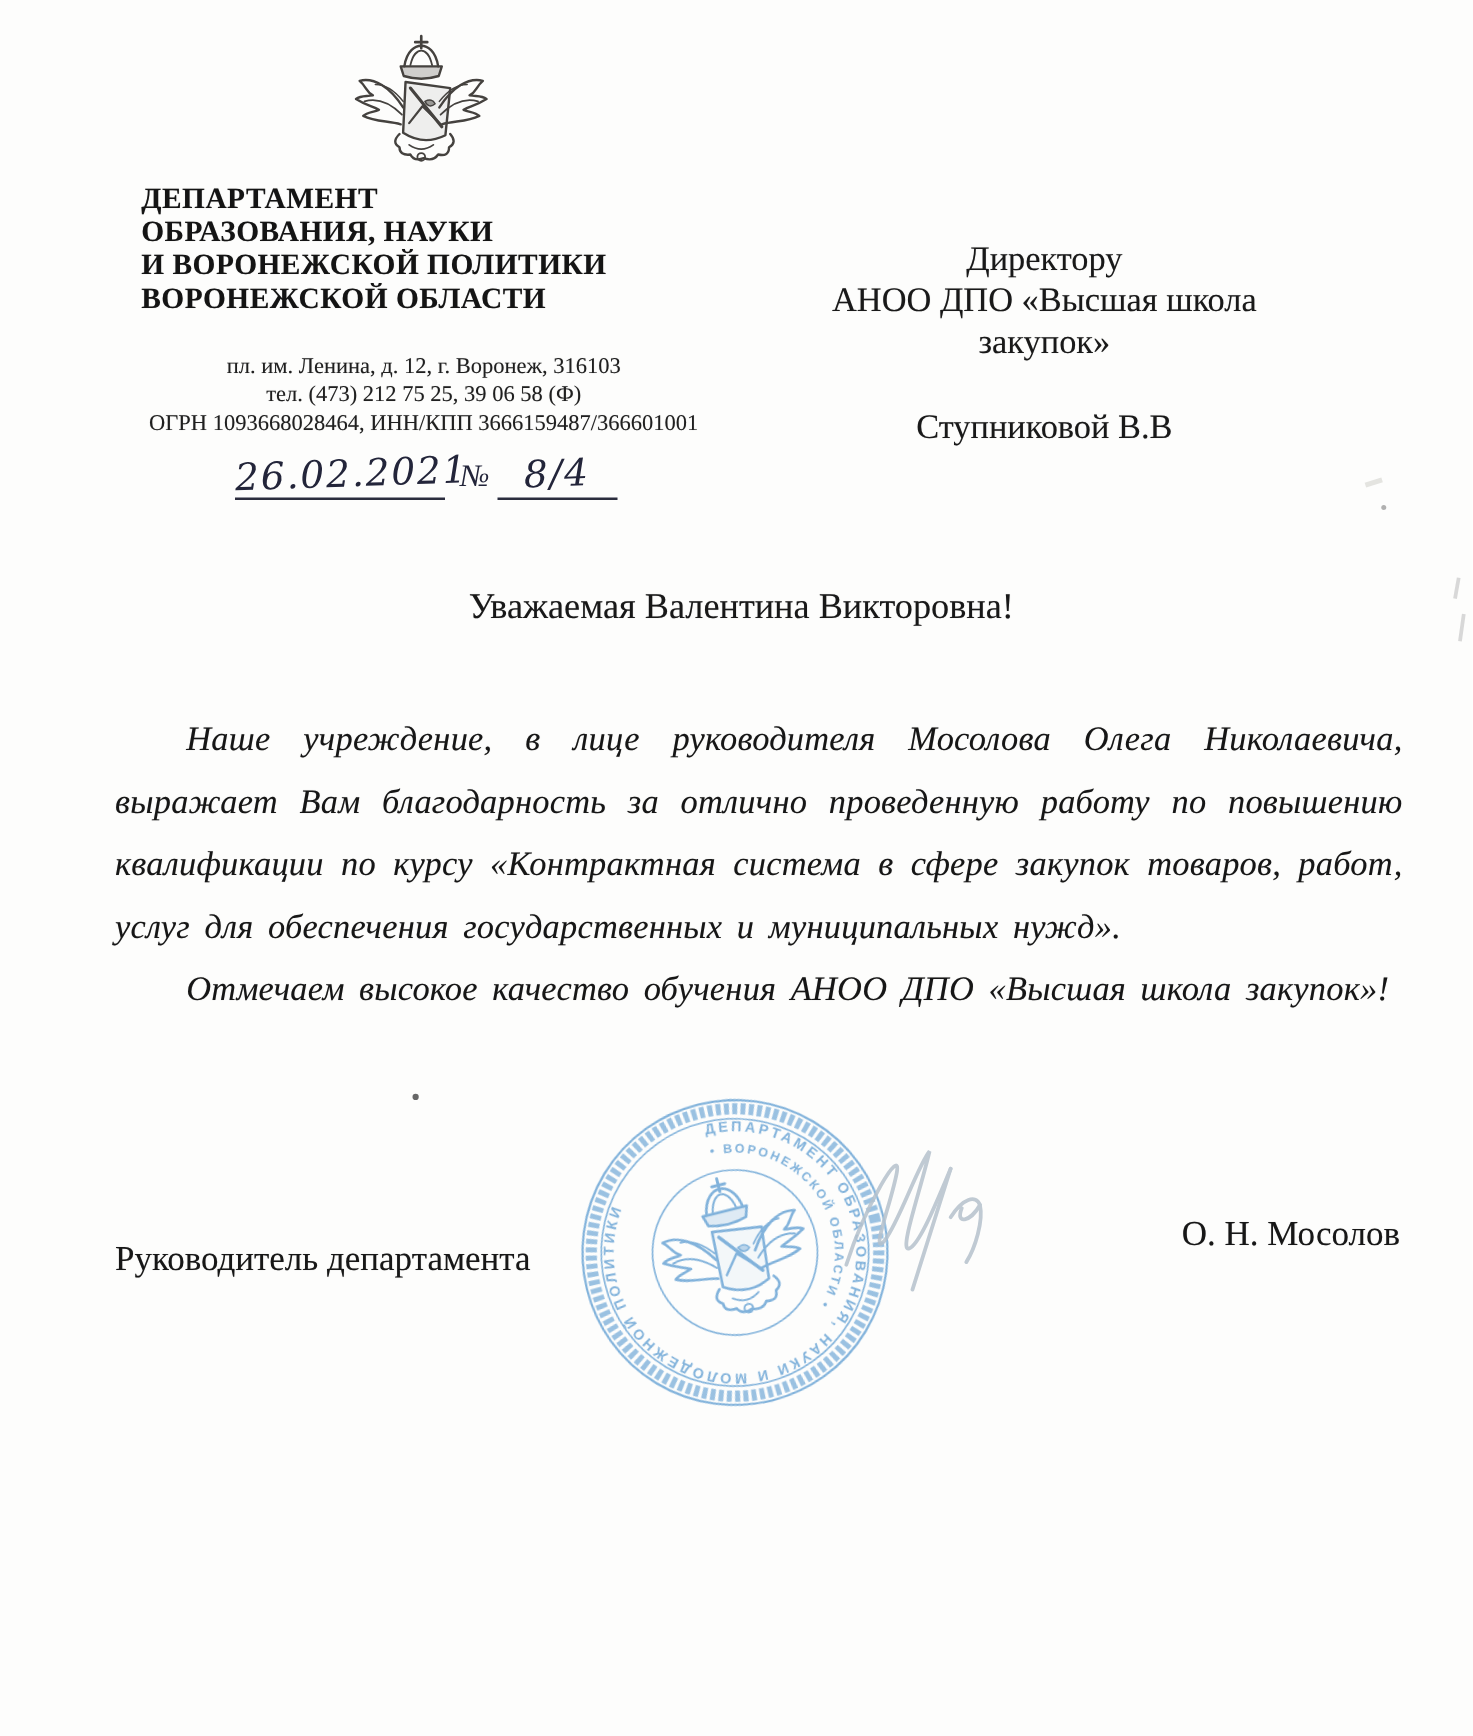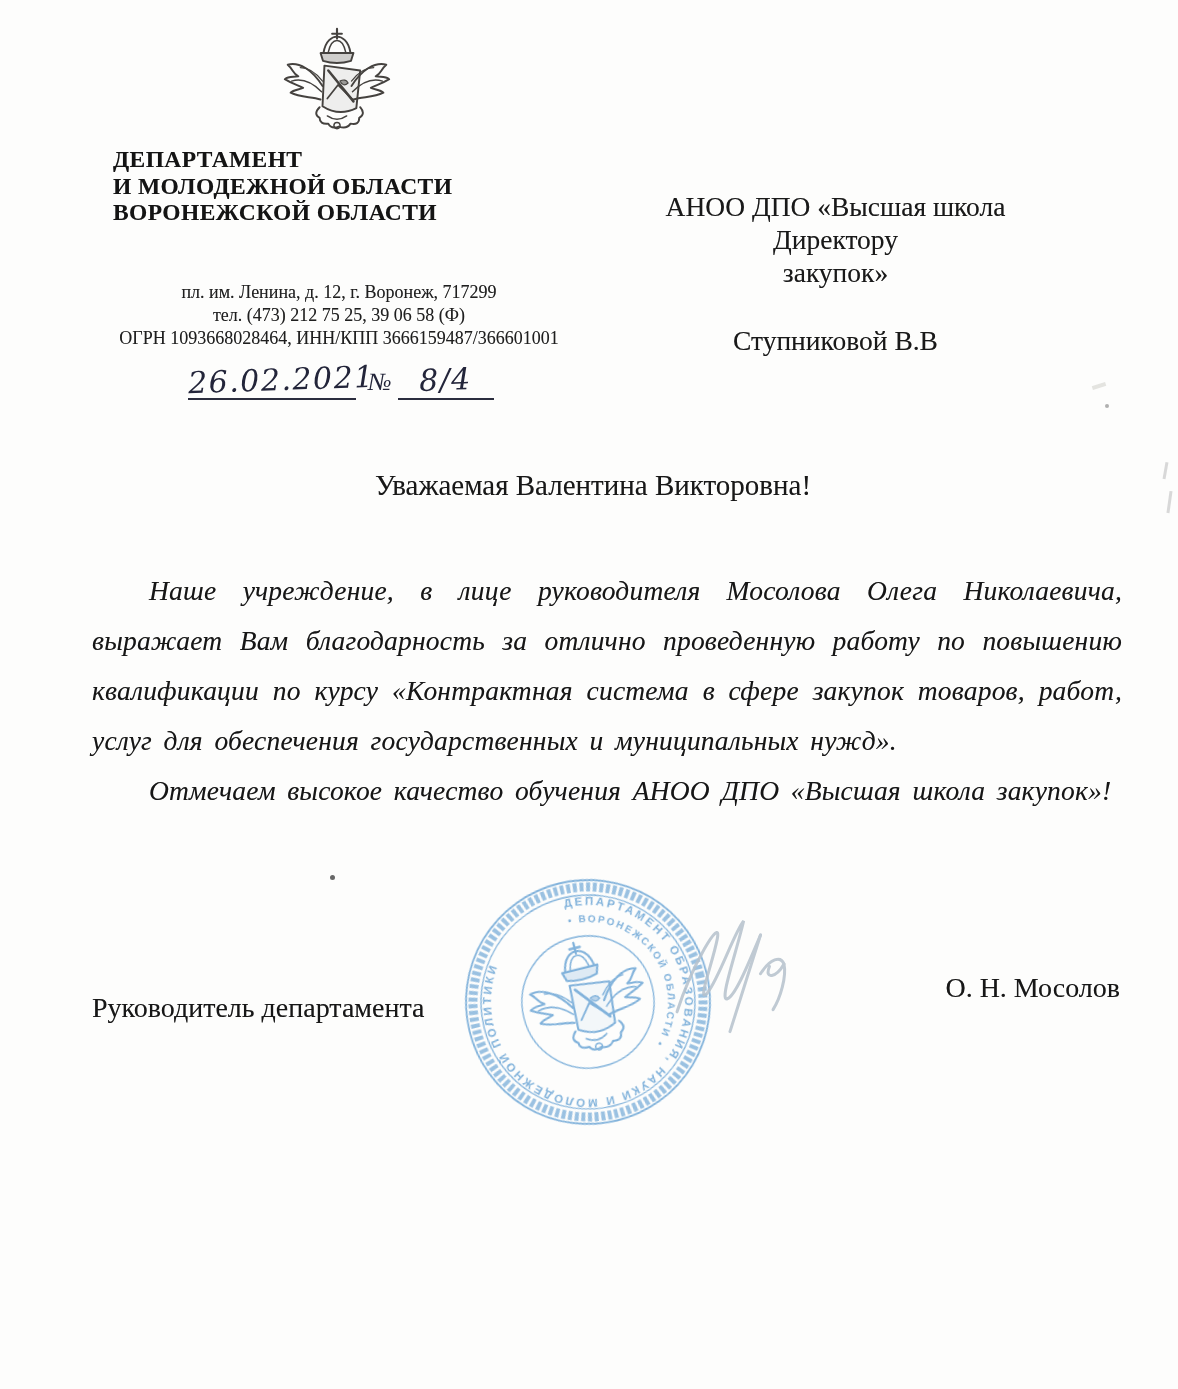--- a/index.html
+++ b/index.html
@@ -145,43 +145,44 @@
           <path d="M50 93 q10 7 20 0" stroke-width="1.5"></path>
           <circle cx="60" cy="103" r="3.2" stroke-width="1.5"></circle>
         </g>
       </symbol>
     </defs>
     <use href="#coa" width="120" height="120"></use>
   </svg>
 
   <div class="org soft">
     <div>ДЕПАРТАМЕНТ</div>
-    <div>И МОЛОДЕЖНОЙ ОБЛАСТИ</div>
+    <div>ОБРАЗОВАНИЯ, НАУКИ</div>
+    <div>И ВОРОНЕЖСКОЙ ПОЛИТИКИ</div>
     <div>ВОРОНЕЖСКОЙ ОБЛАСТИ</div>
   </div>
 
   <div class="addr soft">
-    <div>пл. им. Ленина, д. 12, г. Воронеж, 717299</div>
+    <div>пл. им. Ленина, д. 12, г. Воронеж, 316103</div>
     <div>тел. (473) 212 75 25, 39 06 58 (Ф)</div>
     <div>ОГРН 1093668028464, ИНН/КПП 3666159487/366601001</div>
   </div>
 
   <div class="ref">
     <div class="ref-cell ref-date-cell">
       <span class="hw">26.02.2021</span>
     </div>
     <span class="nosign">№</span>
     <div class="ref-cell ref-num-cell">
       <span class="hw">8/4</span>
     </div>
   </div>
 
   <div class="recipient soft">
+    <div>Директору</div>
     <div>АНОО ДПО «Высшая школа</div>
-    <div>Директору</div>
     <div>закупок»</div>
     <div class="recipient-name">Ступниковой В.В</div>
   </div>
 
   <div class="salutation soft">Уважаемая Валентина Викторовна!</div>
 
   <div class="body-text soft">
     <p>Наше учреждение, в лице руководителя Мосолова Олега Николаевича, выражает Вам благодарность за отлично проведенную работу по повышению квалификации по курсу «Контрактная система в сфере закупок товаров, работ, услуг для обеспечения государственных и муниципальных нужд».</p>
     <p>Отмечаем высокое качество обучения АНОО ДПО «Высшая школа закупок»!</p>
   </div>

